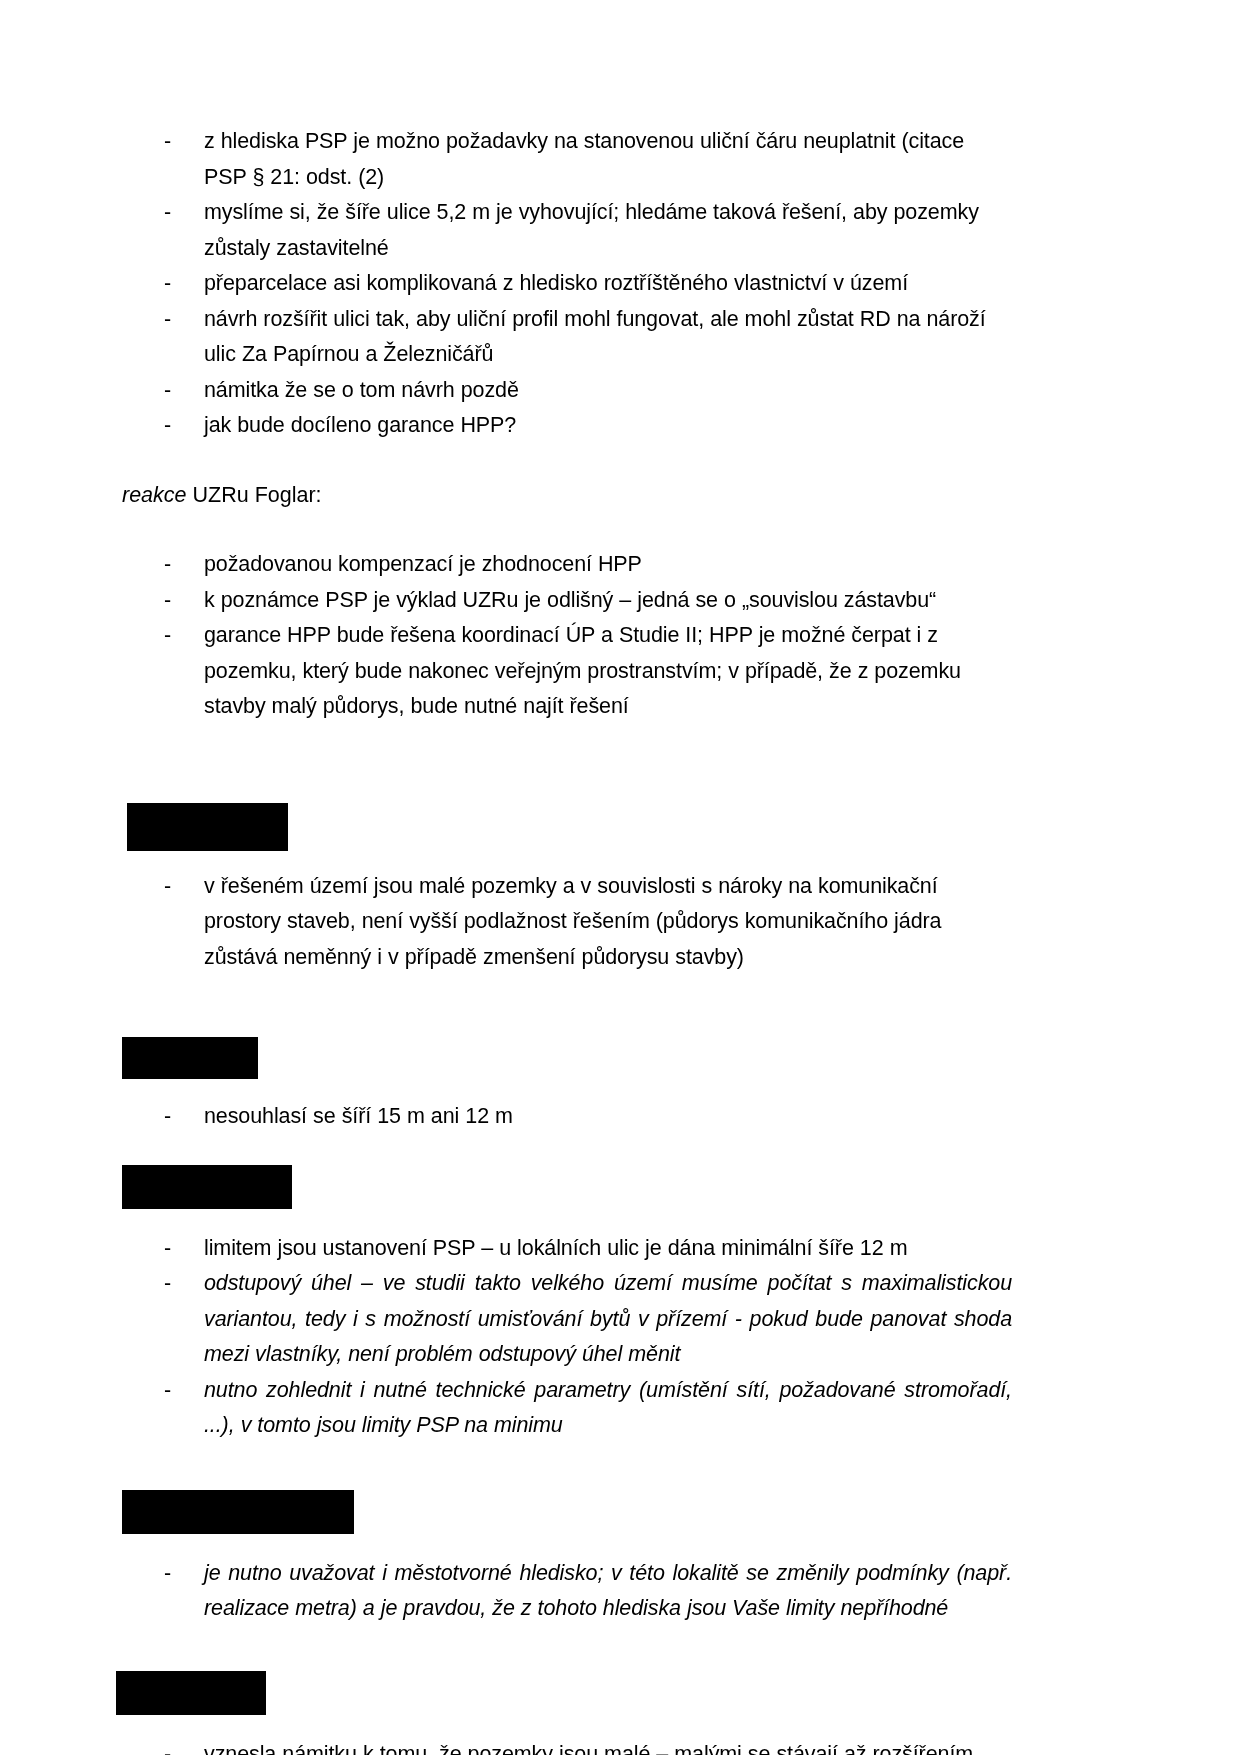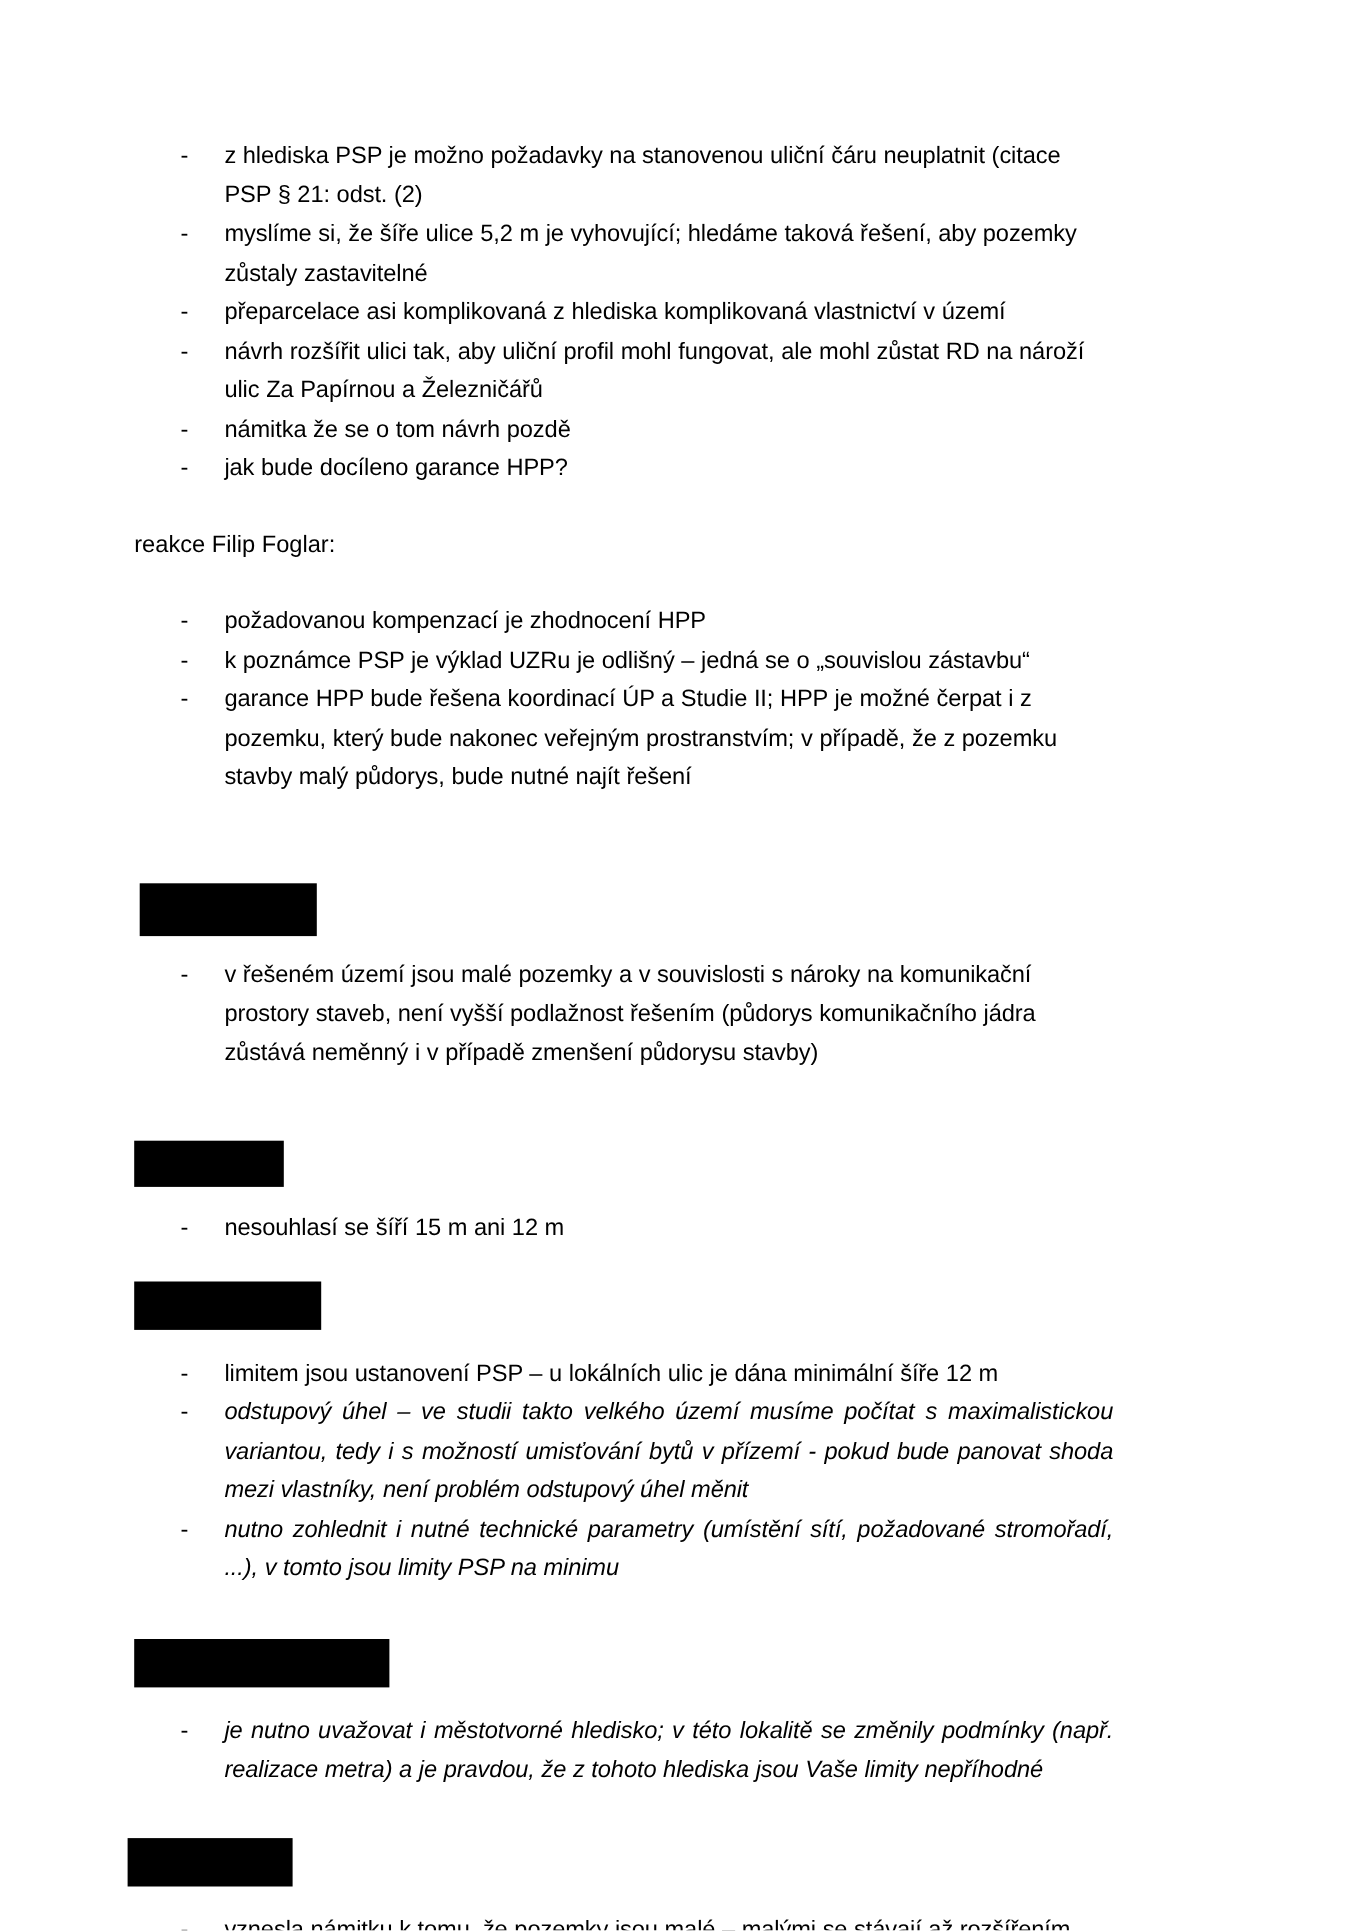--- a/index.html
+++ b/index.html
@@ -66,20 +66,21 @@
   }
 
   
   .lead-line {
     margin-left: 122px;
     width: 890px;
     font-size: 21.5px;
     line-height: 35.5px;
   }
   .lead-line .em {
+    font-style: italic;
     margin-top: 39px;
   }
 
   
   .redaction {
     background: #000000;
     display: block;
   }
   .sp-m  { height: 34px; }
 </style>
@@ -96,40 +97,40 @@
         <li class="bullet-item">
           <span class="dash">-</span>
           <span class="bullet-text">z hlediska PSP je možno požadavky na stanovenou uliční čáru neuplatnit (citace PSP § 21: odst. (2)</span>
         </li>
         <li class="bullet-item">
           <span class="dash">-</span>
           <span class="bullet-text">myslíme si, že šíře ulice 5,2 m je vyhovující; hledáme taková řešení, aby pozemky zůstaly zastavitelné</span>
         </li>
         <li class="bullet-item">
           <span class="dash">-</span>
-          <span class="bullet-text">přeparcelace asi komplikovaná z hlediska komplikovaná vlastnictví v území</span>
+          <span class="bullet-text">přeparcelace asi komplikovaná z hledisko roztříštěného vlastnictví v území</span>
         </li>
         <li class="bullet-item">
           <span class="dash">-</span>
           <span class="bullet-text">návrh rozšířit ulici tak, aby uliční profil mohl fungovat, ale mohl zůstat RD na nároží ulic Za Papírnou a Železničářů</span>
         </li>
         <li class="bullet-item">
           <span class="dash">-</span>
           <span class="bullet-text">námitka že se o tom návrh pozdě</span>
         </li>
         <li class="bullet-item">
           <span class="dash">-</span>
           <span class="bullet-text">jak bude docíleno garance HPP?</span>
         </li>
       </ul>
     </div>
 
     <div class="sp-m"></div>
 
-    <div class="lead-line"><span class="em">reakce</span><span> Filip Foglar:</span></div>
+    <div class="lead-line"><span class="em">reakce</span><span> UZRu Foglar:</span></div>
 
     <div class="sp-m"></div>
 
     <div class="section">
       <ul class="bullet-list">
         <li class="bullet-item">
           <span class="dash">-</span>
           <span class="bullet-text">požadovanou kompenzací je zhodnocení HPP</span>
         </li>
         <li class="bullet-item">

